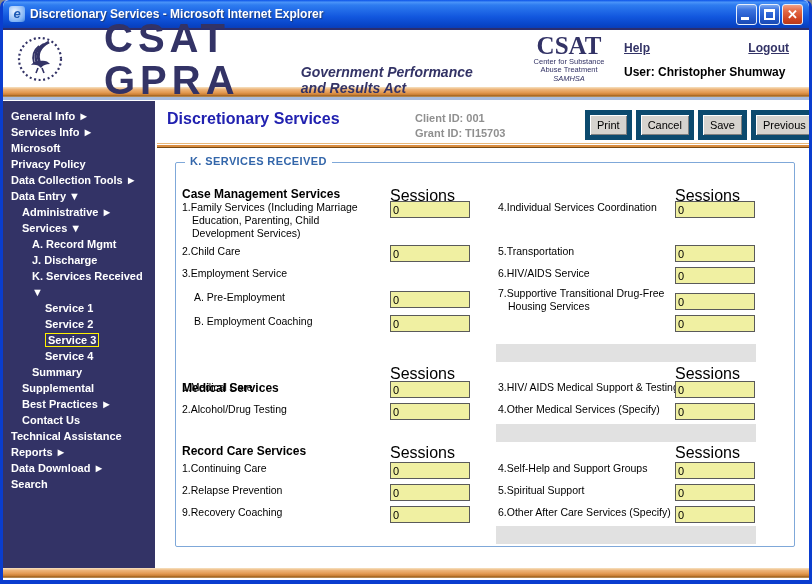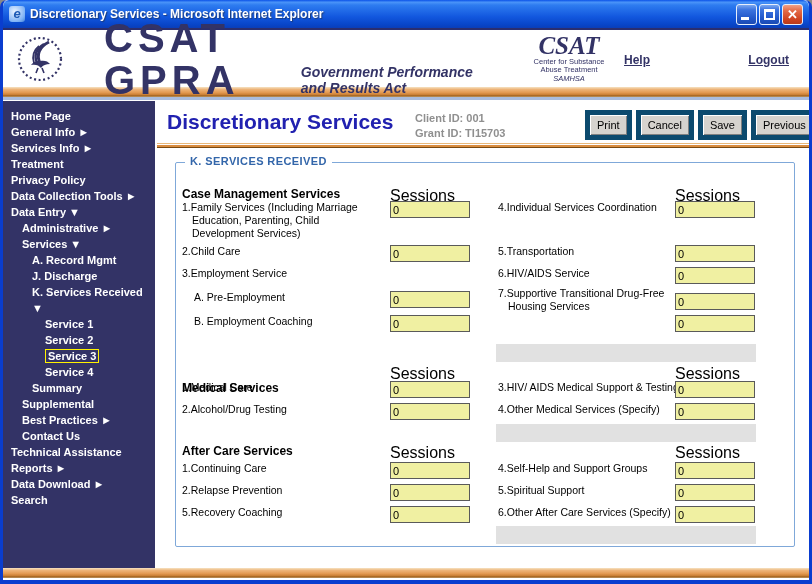--- a/index.html
+++ b/index.html
@@ -27,41 +27,41 @@
   .wb.min i{ position:absolute; left:4px; bottom:4px; width:8px; height:3px; background:#fff; }
   .wb.max i{ position:absolute; left:4px; top:4px; width:11px; height:11px; border:2px solid #fff; border-top-width:3px; }
   
   .banner{ height:59px; flex:none; background:#fff; border-top:2px solid #2B2E6E;
            display:flex; align-items:center; position:relative; }
   .hhs{ margin-left:13px; flex:none; }
   .brand{ margin-left:40px; display:flex; align-items:flex-end; }
   .brand-main{ font-size:40px; font-weight:bold; color:#333366; letter-spacing:5px; line-height:42px; font-family:"Liberation Sans",sans-serif; }
   .brand-sub{ font-size:14px; font-weight:bold; font-style:italic; color:#333366; margin:0 0 5px 12px; }
   .org{ margin-left:26px; text-align:center; color:#333366; width:110px; flex:none; }
-  .org-title{ font-family:"Liberation Serif",serif; font-style:italic; font-weight:bold; font-size:25px; line-height:24px; }
+  .org-title{ font-family:"Liberation Serif",serif; font-weight:bold; font-size:25px; line-height:24px; }
   .org-line{ font-size:7.5px; line-height:8.5px; }
   .org-line.it{ font-style:italic; }
   .acct{ width:175px; margin:2px 10px 0 auto; flex:none; }
   .acct-links{ display:flex; justify-content:space-between; padding-right:10px; }
   .acct a{ color:#333366; font-weight:bold; font-size:12px; text-decoration:underline; }
   .acct-user{ margin-top:10px; font-size:12px; font-weight:bold; color:#000; white-space:nowrap; }
   
   .orange-bar{ height:10px; flex:none;
     background:linear-gradient(180deg,#F6E2C2 0%,#EDB377 25%,#E39A52 55%,#C97E33 78%,#8E5718 92%,#F0D3A8 100%); }
   .hdr-line{ height:4px; flex:none; background:#A9BCDD; border-bottom:1px solid #fff; }
   .white-strip{ height:2px; flex:none; background:#fff; }
   
   .content{ flex:1; display:flex; min-height:0; }
   .sidebar{ width:152px; flex:none; background:#333366; padding-top:7px; }
   .si{ color:#fff; font-size:11px; font-weight:bold; line-height:16px; white-space:pre-line; cursor:pointer; }
   .si.l0{ padding-left:8px; } .si.l1{ padding-left:19px; } .si.l2{ padding-left:29px; } .si.l3{ padding-left:42px; }
   .sel{ border:1px solid #FFF200; padding:0 2px; }
   .main{ flex:1; background:#fff; position:relative; }
   .main-head{ display:flex; align-items:flex-start; padding:9px 14px 0 12px; height:40px; }
-  .page-title{ font-size:21px; font-weight:bold; color:#2121B0; width:248px; flex:none; }
+  .page-title{ font-size:16px; font-weight:bold; color:#2121B0; width:248px; flex:none; }
   .ids{ width:170px; flex:none; color:#8F8F8F; font-size:11px; font-weight:bold; line-height:15px; margin-top:1px; }
   .btns{ margin-left:auto; display:flex; gap:4px; }
   .btn{ background:#D6D3CE; border:5px solid #0c4a6e; box-shadow:inset 1px 1px 0 #fff, inset -1px -1px 0 #808080;
         font-size:11px; font-family:"Liberation Sans",sans-serif; padding:4px 7px; cursor:pointer; white-space:nowrap; }
   .title-rule{ height:5px; margin:2px 2px 0 2px;
     background:linear-gradient(180deg,#E9B87B 0 1px,#FFF 1px 2px,#D98C3F 2px 4px,#7A4A12 4px 5px); }
   
   .fs{ position:absolute; left:20px; top:61px; width:620px; height:385px;
        border:1px solid #7FA8D9; border-radius:2px; background:#fff; }
   .fs-legend{ position:absolute; top:-8px; left:9px; background:#fff; padding:0 5px;
@@ -114,33 +114,33 @@
       <div class="org-title">CSAT</div>
       <div class="org-line">Center for Substance</div>
       <div class="org-line">Abuse Treatment</div>
       <div class="org-line it">SAMHSA</div>
     </div>
     <div class="acct">
       <div class="acct-links">
         <a href="#">Help</a>
         <a href="#">Logout</a>
       </div>
+      <div class="acct-user">User: Christopher Shumway</div>
     </div>
   </div>
 
   <div class="orange-bar"></div>
   <div class="hdr-line"></div>
 
   <div class="content">
 
     <div class="sidebar">
-      <div class="si l0">Home Page</div>
       <div class="si l0">General Info ►</div>
       <div class="si l0">Services Info ►</div>
-      <div class="si l0">Treatment</div>
+      <div class="si l0">Microsoft</div>
       <div class="si l0">Privacy Policy</div>
       <div class="si l0">Data Collection Tools ►</div>
       <div class="si l0">Data Entry ▼</div>
       <div class="si l1">Administrative ►</div>
       <div class="si l1">Services ▼</div>
       <div class="si l2">A. Record Mgmt</div>
       <div class="si l2">J. Discharge</div>
       <div class="si l2">K. Services Received
 ▼</div>
       <div class="si l3">Service 1</div>
@@ -237,34 +237,34 @@
         <div class="row rr" style="top:218px;left:322px;width:257px;">
           <span class="lbl nowrap">3.HIV/ AIDS Medical Support &amp; Testing</span>
           <input class="sess" type="text" value="0" style="">
         </div>
         <div class="row rr" style="top:240px;left:322px;width:257px;">
           <span class="lbl">4.Other Medical Services (Specify)</span>
           <input class="sess" type="text" value="0" style="">
         </div>
         <input class="specify" style="top: 261px;" type="text" disabled="" value="">
 
-        <div class="sec-head" style="top:281px;left:6px;">After Care Services</div>
+        <div class="sec-head" style="top:281px;left:6px;">Record Care Services</div>
         <div class="sess-head" style="top:281px;left:214px;width:80px;">Sessions</div>
         <div class="sess-head" style="top:281px;left:499px;width:80px;">Sessions</div>
 
         <div class="row" style="top:299px;left:6px;width:288px;">
           <span class="lbl">1.Continuing Care</span>
           <input class="sess" type="text" value="0" style="">
         </div>
         <div class="row" style="top:321px;left:6px;width:288px;">
           <span class="lbl">2.Relapse Prevention</span>
           <input class="sess" type="text" value="0" style="">
         </div>
         <div class="row" style="top:343px;left:6px;width:288px;">
-          <span class="lbl">5.Recovery Coaching</span>
+          <span class="lbl">9.Recovery Coaching</span>
           <input class="sess" type="text" value="0" style="">
         </div>
         <div class="row rr" style="top:299px;left:322px;width:257px;">
           <span class="lbl">4.Self-Help and Support Groups</span>
           <input class="sess" type="text" value="0" style="">
         </div>
         <div class="row rr" style="top:321px;left:322px;width:257px;">
           <span class="lbl">5.Spiritual Support</span>
           <input class="sess" type="text" value="0" style="">
         </div>

